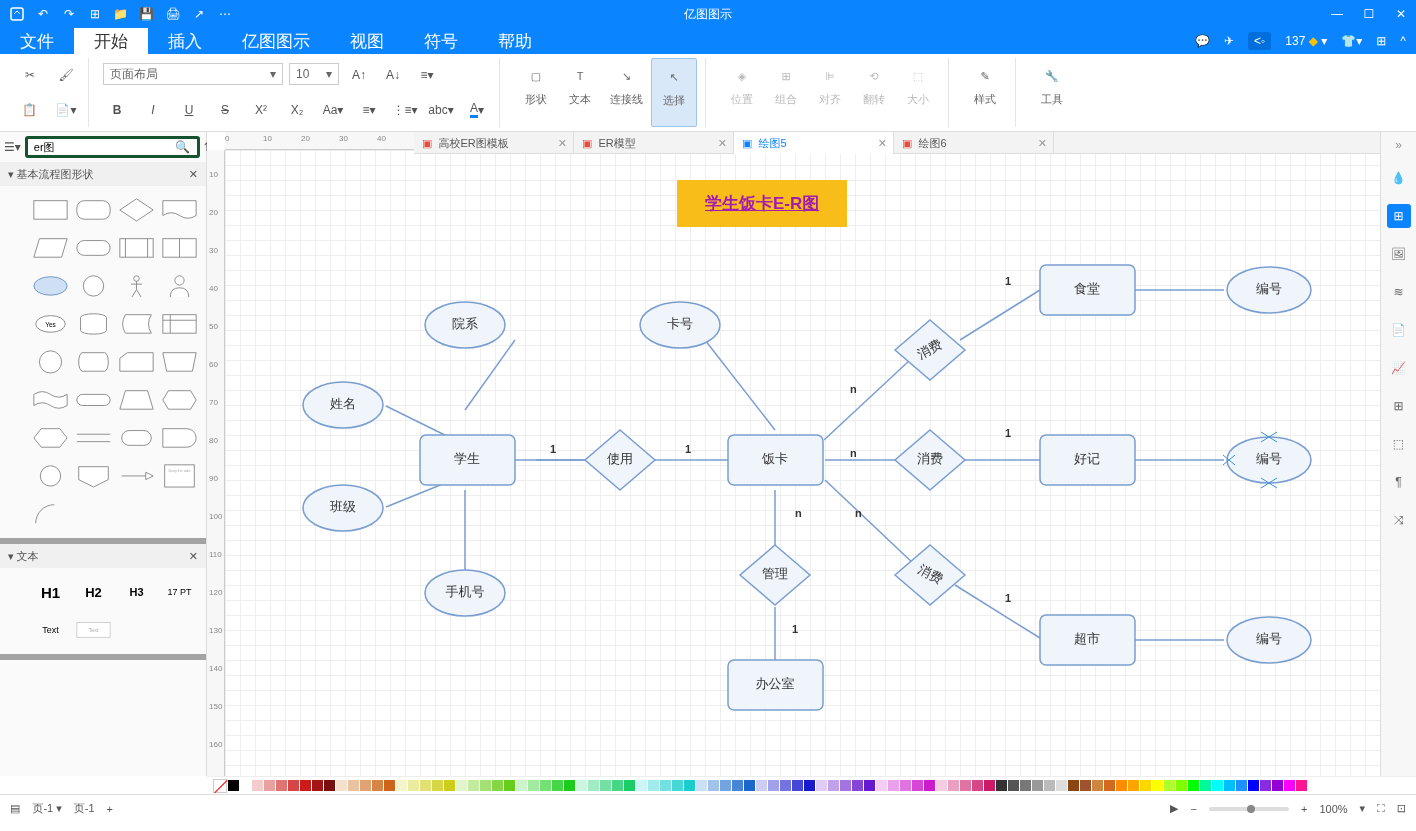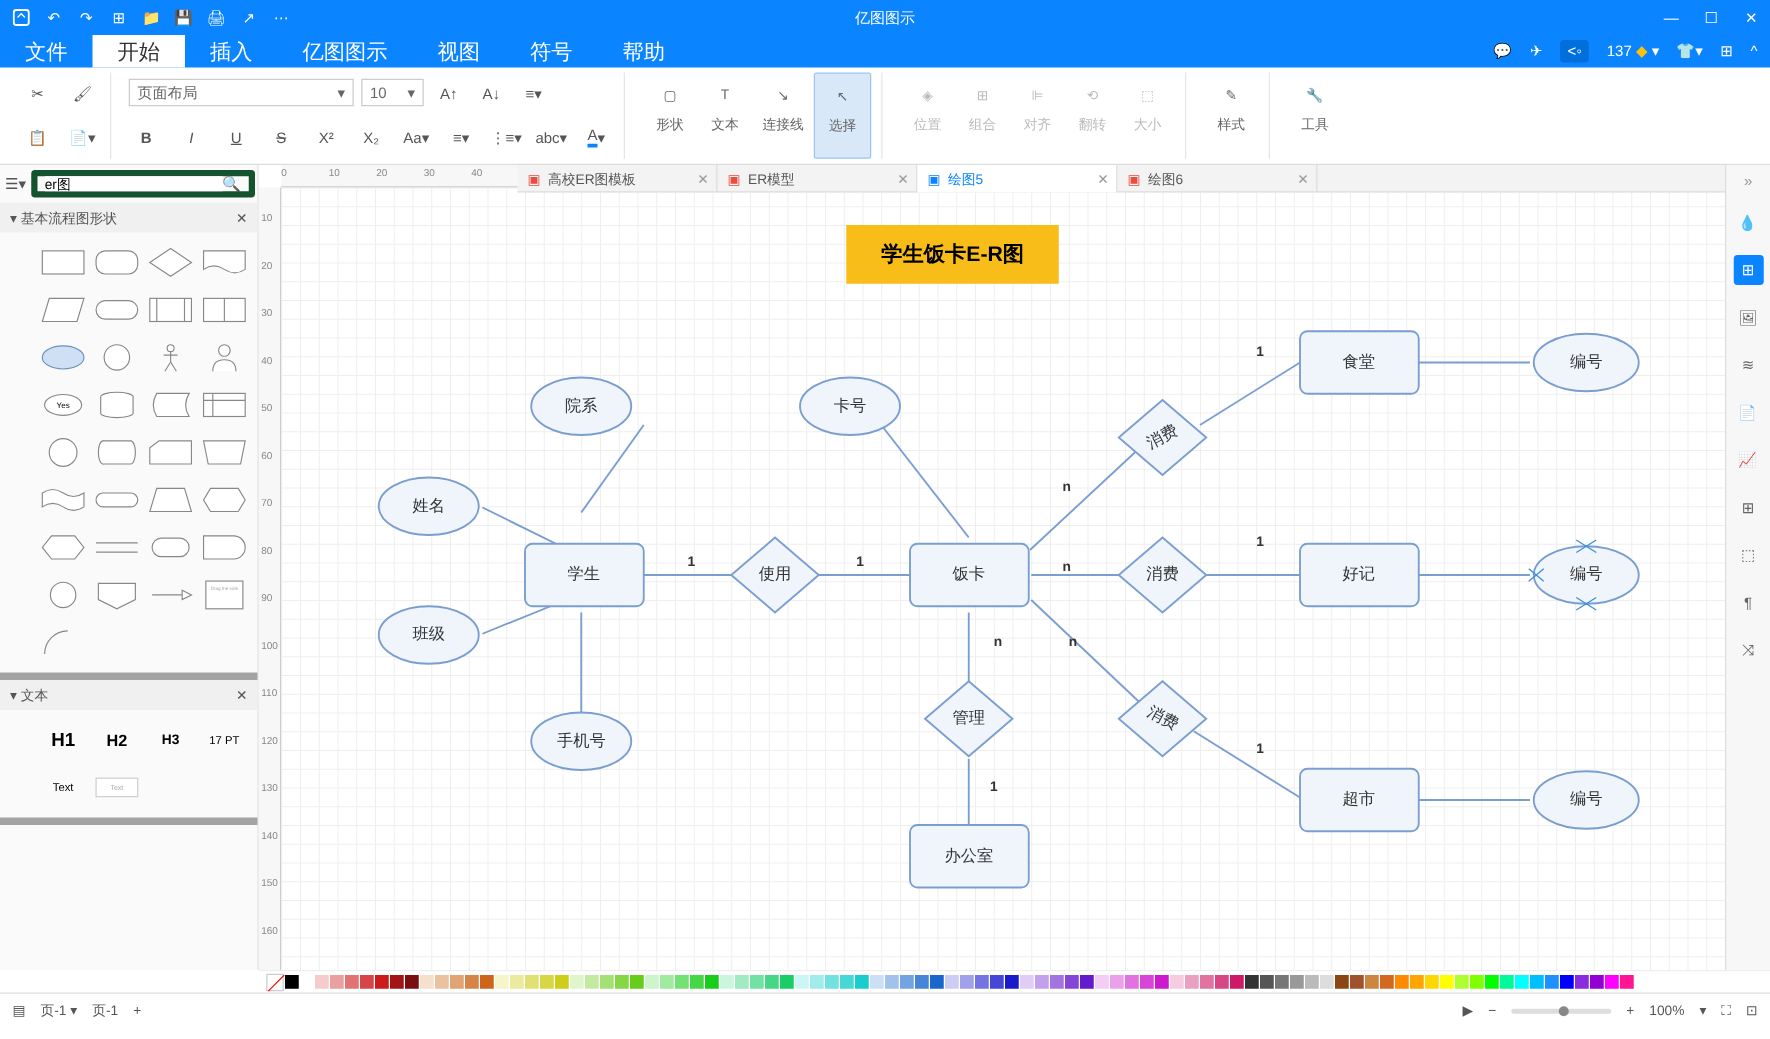--- a/index.html
+++ b/index.html
@@ -37,39 +37,39 @@
 .doc-tabs { height: 22px; background: #f3f3f3; border-bottom: 1px solid #ddd; display: flex; margin-left: 207px; }
 .doc-tab { width: 160px; height: 22px; display: flex; align-items: center; padding: 0 8px; border-right: 1px solid #ddd; font-size: 11px; color: #555; cursor: pointer; gap: 6px; position: relative; }
 .doc-tab.active { background: #fff; color: #0a84ff; }
 .doc-tab .close { position: absolute; right: 6px; color: #999; }
 
 
 .main { display: flex; height: 644px; }
 .left-panel { width: 207px; background: #fafafa; border-right: 1px solid #ddd; display: flex; flex-direction: column; }
 .panel-header { height: 24px; display: flex; align-items: center; padding: 0 8px; font-size: 12px; color: #333; justify-content: space-between; border-bottom: 1px solid #eee; }
 .search-row { height: 30px; display: flex; align-items: center; padding: 4px; gap: 4px; }
-.search-box { flex: 1; border: 5px solid #14532d; height: 22px; border-radius: 3px; display: flex; align-items: center; padding: 0 6px; }
+.search-box { flex: 1; border: 3px solid #14532d; height: 22px; border-radius: 3px; display: flex; align-items: center; padding: 0 6px; }
 .search-box input { border: none; outline: none; flex: 1; font-size: 11px; }
 .lib-section { border-bottom: 6px solid #a3a3a3; }
 .lib-title { height: 24px; background: #f0f0f0; display: flex; align-items: center; padding: 0 8px; font-size: 11px; color: #555; justify-content: space-between; }
 .shape-grid { display: grid; grid-template-columns: repeat(4, 1fr); gap: 6px; padding: 8px; margin-left: 24px; }
 .shape-cell { height: 32px; display: flex; align-items: center; justify-content: center; }
 .shape-cell svg { max-width: 38px; max-height: 28px; }
 .shape-cell.sel svg rect, .shape-cell.sel svg ellipse { fill: #cfe0f5; }
 
 
 .canvas-wrap { flex: 1; position: relative; overflow: hidden; background: #fff; }
 .ruler-h { position: absolute; top: 0; left: 18px; right: 0; height: 18px; background: #f7f7f7; border-bottom: 1px solid #ccc; font-size: 8px; color: #888; }
 .ruler-h .tick { position: absolute; top: 2px; }
 .ruler-v { position: absolute; top: 18px; left: 0; width: 18px; bottom: 0; background: #f7f7f7; border-right: 1px solid #ccc; font-size: 8px; color: #888; }
 .ruler-v .tick { position: absolute; left: 2px; }
 .canvas { position: absolute; top: 18px; left: 18px; right: 0; bottom: 0; background-image: linear-gradient(#eee 1px, transparent 1px), linear-gradient(90deg, #eee 1px, transparent 1px); background-size: 15px 15px; }
 .canvas svg { position: absolute; top: 0; left: 0; }
 
-.entity-title { background: #f9bd19; color: #000000; font-weight: bold; text-align: center; padding: 12px 28px; font-size: 17px; position: absolute; }
+.entity-title { background: #f9bd19; color: #a21caf; font-weight: bold; text-align: center; padding: 12px 28px; font-size: 17px; position: absolute; text-decoration: underline; }
 .entity-rect { fill: #f0f5fc; stroke: #7a9ed0; stroke-width: 1.5; rx: 6; }
 .entity-ellipse { fill: #f0f5fc; stroke: #7a9ed0; stroke-width: 1.5; }
 .entity-diamond { fill: #f0f5fc; stroke: #7a9ed0; stroke-width: 1.5; }
 .node-text { font-size: 13px; fill: #333; text-anchor: middle; dominant-baseline: middle; }
 .edge { stroke: #7a9ed0; stroke-width: 1.5; fill: none; }
 .card-label { font-size: 11px; fill: #333; font-weight: bold; }
 
 
 .right-rail { width: 36px; background: #f7f7f7; border-left: 1px solid #ddd; display: flex; flex-direction: column; align-items: center; padding-top: 6px; gap: 14px; }
 .right-rail .rr-ic { width: 24px; height: 24px; display: flex; align-items: center; justify-content: center; color: #666; cursor: pointer; }

